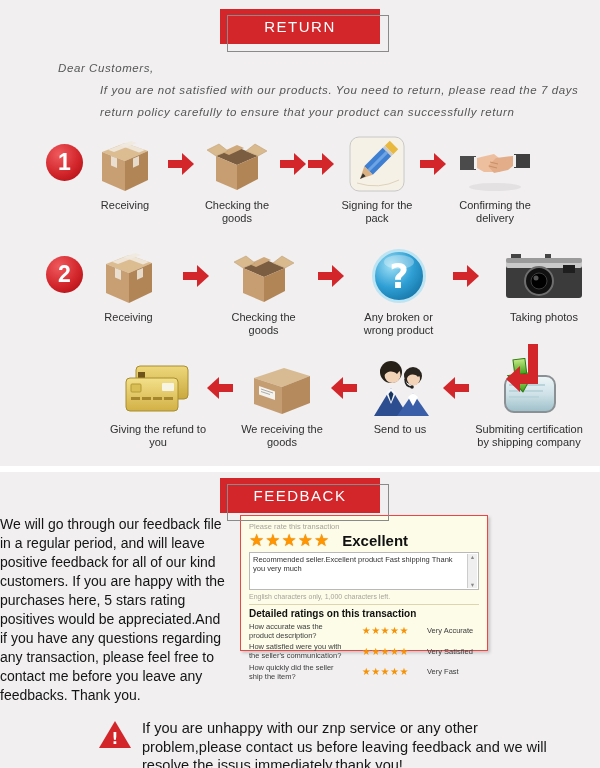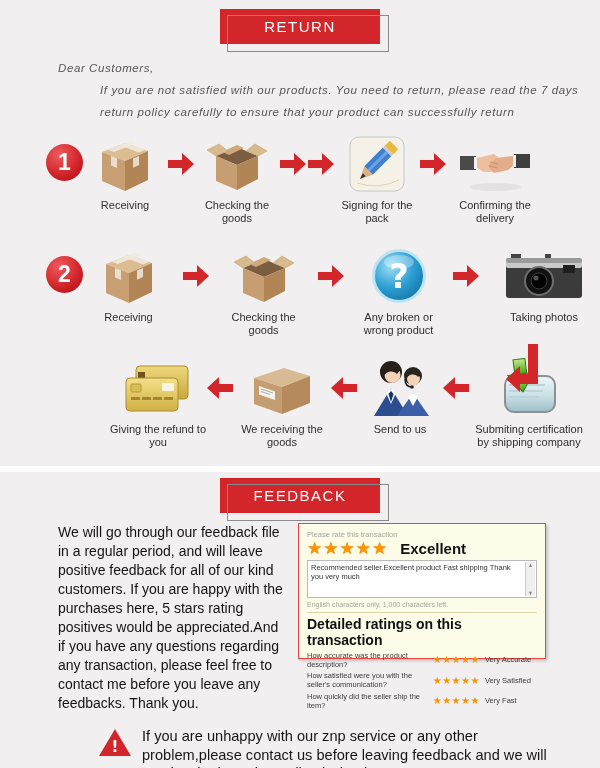--- a/index.html
+++ b/index.html
@@ -49,41 +49,41 @@
   .arrow-r::before{content:"";position:absolute;left:1px;top:8px;width:14px;height:8px;background:#d2262b;}
   .arrow-r::after{content:"";position:absolute;left:15px;top:1px;
     border-left:12px solid #d2262b;border-top:11px solid transparent;border-bottom:11px solid transparent;}
   .arrow-l::before{content:"";position:absolute;right:1px;top:8px;width:14px;height:8px;background:#d2262b;}
   .arrow-l::after{content:"";position:absolute;right:15px;top:1px;
     border-right:12px solid #d2262b;border-top:11px solid transparent;border-bottom:11px solid transparent;}
   .elbow{position:absolute;right:54px;top:-8px;}
   
   .separator{height:6px;background:#ffffff;margin:2px 0 6px 0;}
   
-  .fb-area{display:flex;margin-top:10px;padding-left:58px;}
+  .fb-area{display:flex;margin-top:2px;}
   .fb-message{width:230px;font-size:14px;line-height:1.36;color:#141414;margin-right:10px;}
   .rate-widget{
     width:248px;height:136px;box-sizing:border-box;
     background:#fdfce9;border:1px solid #ef4444;
     box-shadow:2px 2px 3px rgba(0,0,0,0.18);
     padding:6px 8px;font-size:7.5px;
   }
   .rw-prompt{color:#a7a49a;font-size:7.5px;}
   .rw-overall{display:flex;align-items:center;margin:1px 0 3px 0;}
   .rw-stars-big{color:#ff9500;font-size:17px;letter-spacing:1px;line-height:1;text-shadow:0 0 1px #cf7a00;}
   .rw-excellent{font-weight:bold;font-size:15px;color:#111;margin-left:12px;}
   .rw-comment-wrap{position:relative;background:#fff;border:1px solid #b9b9b9;height:36px;}
   .rw-comment{padding:2px 14px 2px 3px;font-size:7.5px;color:#333;line-height:1.3;}
   .rw-scrollbar{position:absolute;top:1px;right:1px;bottom:1px;width:9px;background:#efefef;
     border-left:1px solid #ccc;display:flex;flex-direction:column;justify-content:space-between;
     align-items:center;font-size:5.5px;color:#888;}
   .rw-chars{color:#a7a49a;margin-top:3px;font-size:7px;}
   .rw-divider{border-top:1px solid #ddd6ad;margin:4px 0 3px 0;}
-  .rw-detail-title{font-weight:bold;font-size:14px;color:#111;margin-bottom:3px;}
-  .rw-row{display:flex;align-items:center;margin:2.5px 0;}
+  .rw-detail-title{font-weight:bold;font-size:10px;color:#111;margin-bottom:3px;}
+  .rw-row{display:flex;align-items:center;margin:2.5px 0;gap:13px;}
   .rw-q{flex:1;color:#3c3c3c;font-size:7.5px;}
   .rw-stars-sm{color:#f59307;font-size:10px;letter-spacing:0.5px;white-space:nowrap;margin-right:5px;}
   .rw-r{width:52px;color:#3c3c3c;font-size:7.5px;}
   
   .warning{display:flex;align-items:flex-start;padding-left:98px;margin-top:14px;}
   .warn-text{width:438px;font-size:14.6px;color:#161616;line-height:1.28;margin-left:10px;}
 </style>
 </head>
 <body>
 

